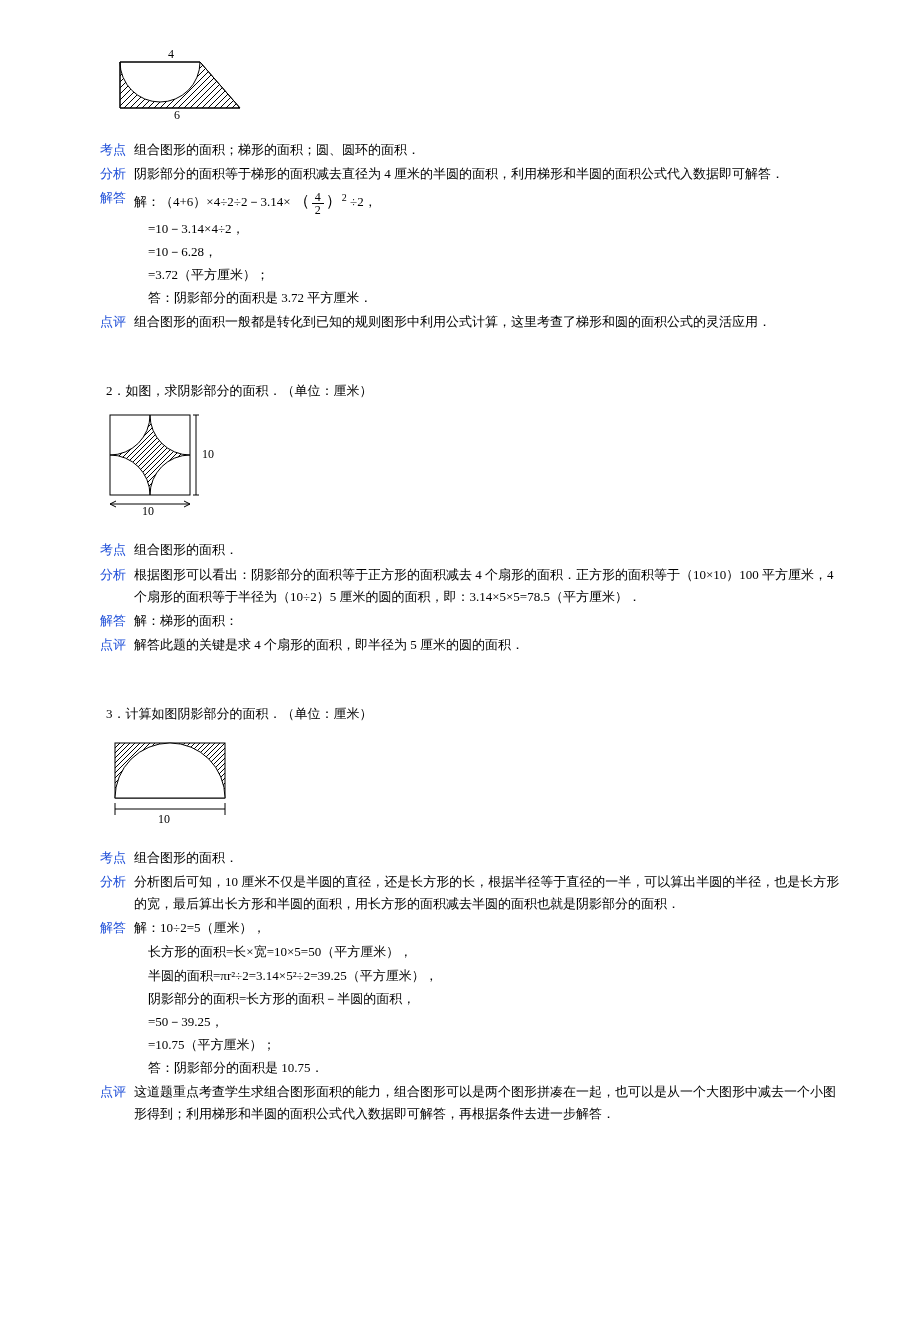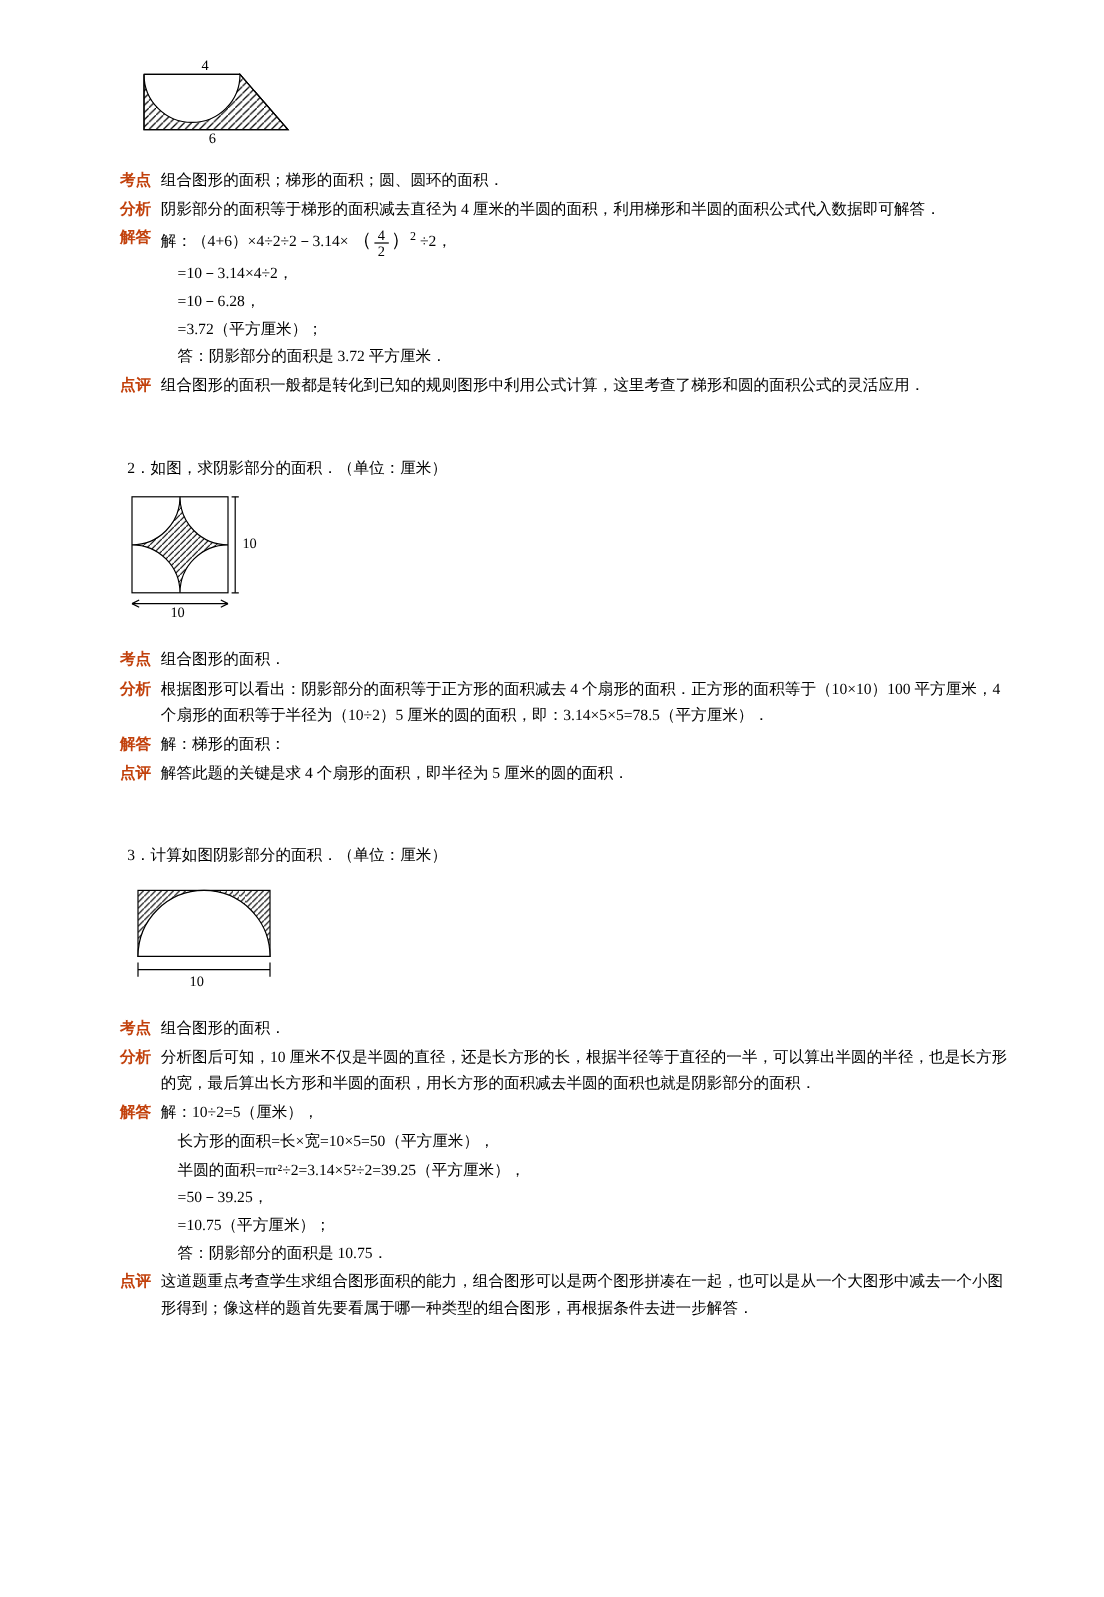--- a/index.html
+++ b/index.html
@@ -18,22 +18,22 @@
   }
   .figure {
     margin: 8px 0 12px 0;
   }
   .row {
     display: flex;
     align-items: flex-start;
     margin: 2px 0;
   }
   .label {
-    color: #c2410c;
-    font-weight: bold;
+    color: #1d4ed8;
+    font-weight: normal;
     flex: 0 0 34px;
     white-space: nowrap;
   }
   .content {
     flex: 1;
   }
   .indent-lines {
     margin-left: 48px;
   }
   .indent-lines div {
@@ -206,22 +206,23 @@
     <div class="content">分析图后可知，10 厘米不仅是半圆的直径，还是长方形的长，根据半径等于直径的一半，可以算出半圆的半径，也是长方形的宽，最后算出长方形和半圆的面积，用长方形的面积减去半圆的面积也就是阴影部分的面积．</div>
   </div>
 
   <div class="row">
     <div class="label">解答</div>
     <div class="content">解：10÷2=5（厘米），</div>
   </div>
   <div class="indent-lines">
     <div>长方形的面积=长×宽=10×5=50（平方厘米），</div>
     <div>半圆的面积=πr²÷2=3.14×5²÷2=39.25（平方厘米），</div>
+    <div>阴影部分的面积=长方形的面积－半圆的面积，</div>
     <div>=50－39.25，</div>
     <div>=10.75（平方厘米）；</div>
     <div>答：阴影部分的面积是 10.75．</div>
   </div>
 
   <div class="row">
     <div class="label">点评</div>
-    <div class="content">这道题重点考查学生求组合图形面积的能力，组合图形可以是两个图形拼凑在一起，也可以是从一个大图形中减去一个小图形得到；像这样的题首先要看属于哪一种类型的组合图形，再根据条件去进一步解答．</div>
+    <div class="content">这道题重点考查学生求组合图形面积的能力，组合图形可以是两个图形拼凑在一起，也可以是从一个大图形中减去一个小图形得到；利用梯形和半圆的面积公式代入数据即可解答，再根据条件去进一步解答．</div>
   </div>
 </div>
 
 </body></html>

